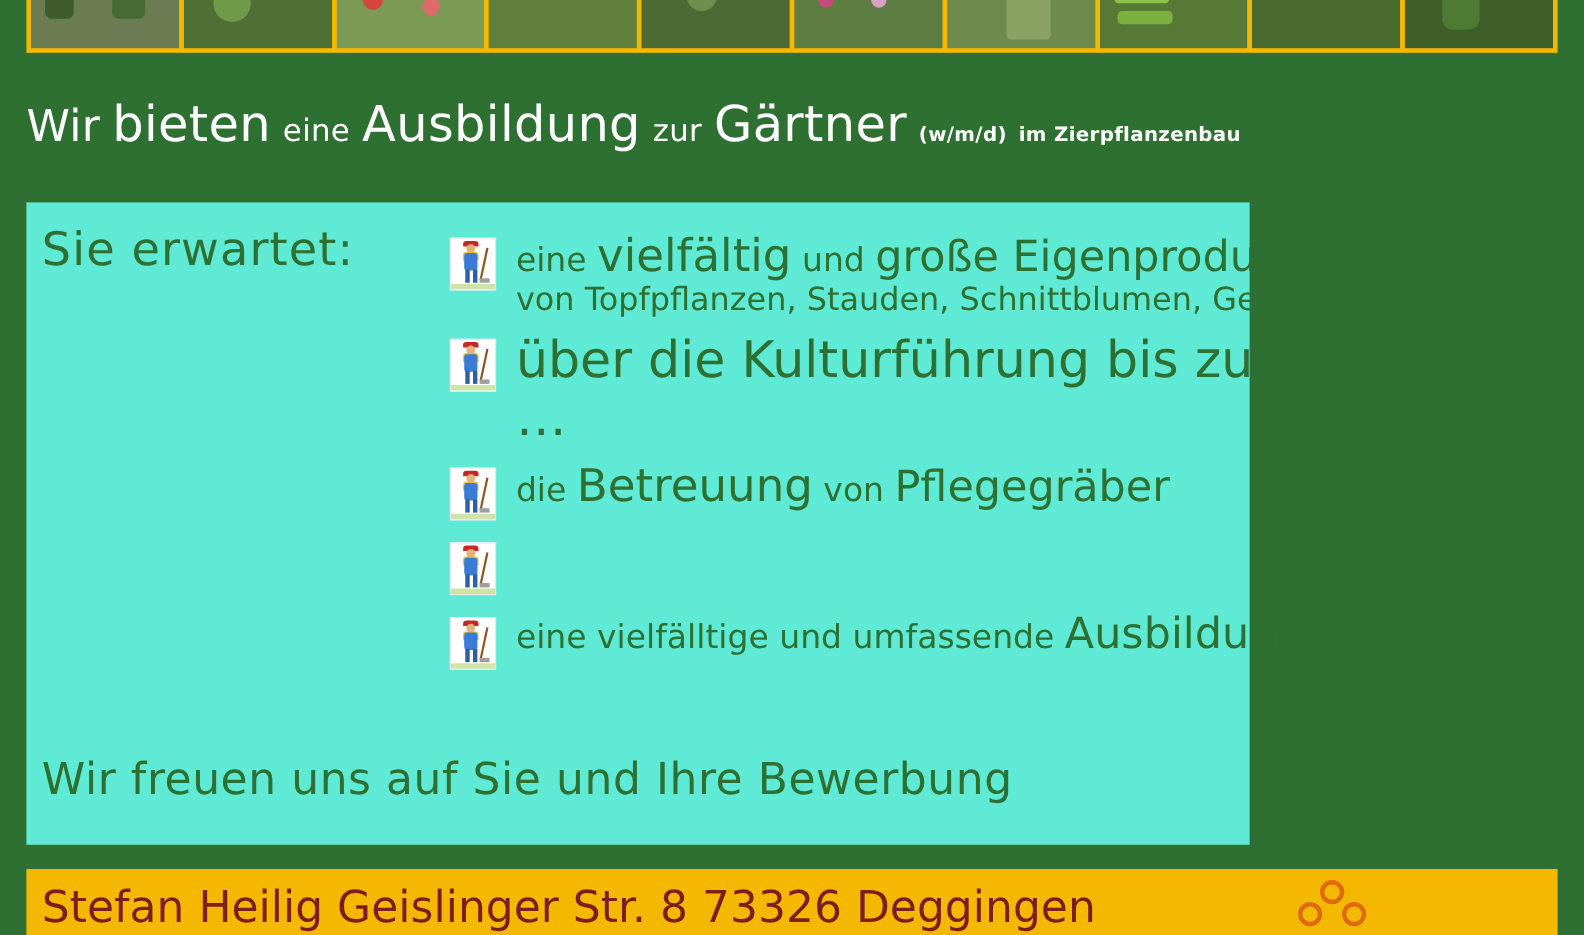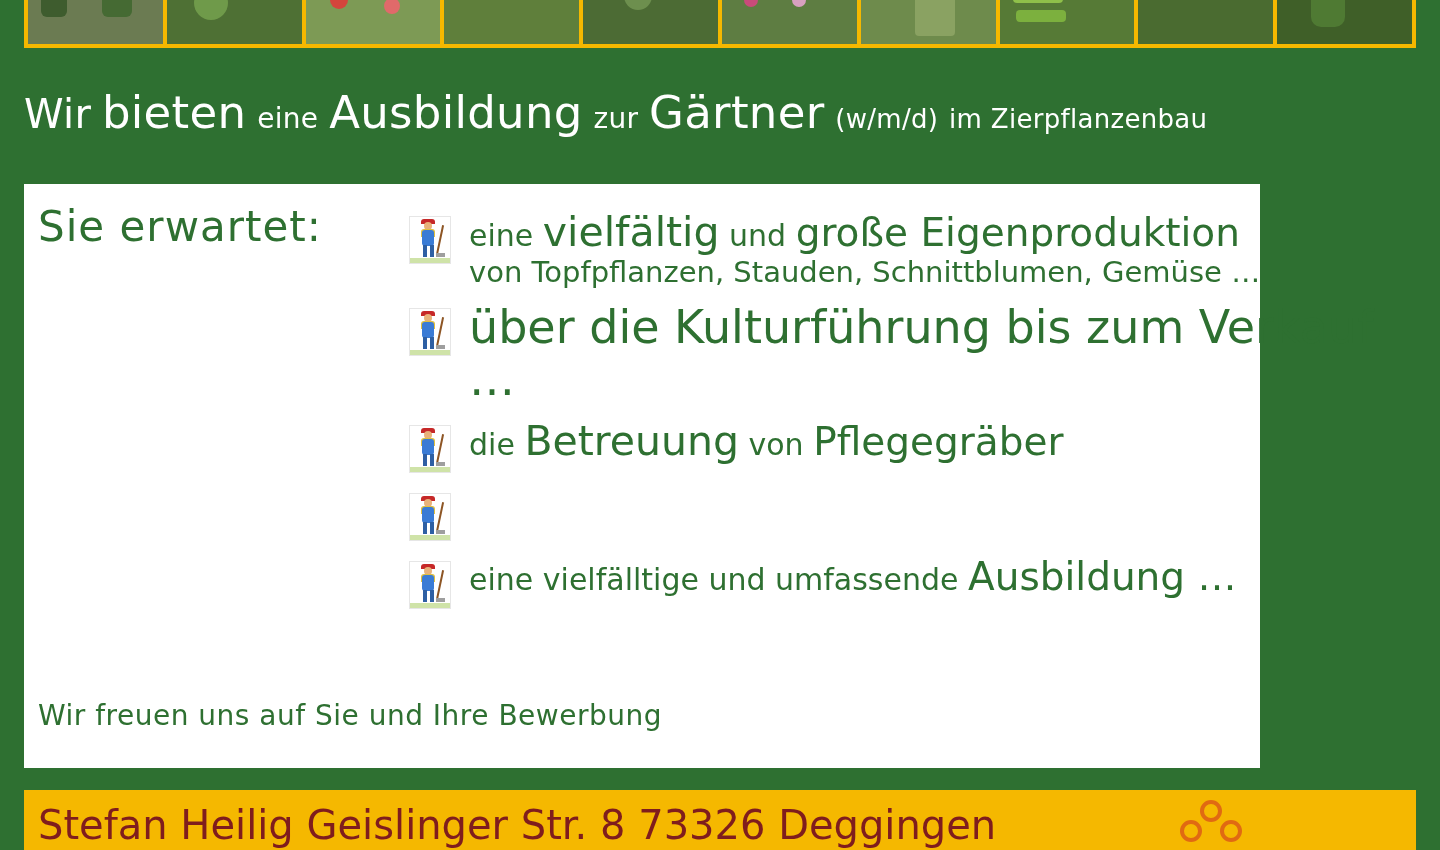--- a/index.html
+++ b/index.html
@@ -66,31 +66,32 @@
   .headline .big {
     font-size: 45px;
   }
   .headline .mid {
     font-size: 40px;
   }
   .headline .small {
     font-size: 28px;
   }
   .headline .tiny {
-    font-size: 26px;
+    font-size: 18px;
+    font-weight: bold;
   }
 
   
   .panel {
     position: absolute;
     left: 24px;
     top: 184px;
-    width: 1236px;
+    width: 1112px;
     height: 584px;
-    background: #ffffff;
+    background: #5eead4;
     box-sizing: border-box;
   }
   .panel-title {
     position: absolute;
     left: 14px;
     top: 18px;
     font-size: 42px;
     color: #2e7031;
     letter-spacing: 1px;
   }
@@ -125,21 +126,21 @@
   .bullet .l2 { font-size: 29px; display: block; }
   .bullet .l1 .xl { font-size: 39px; }
   .bullet .l1 .lg { font-size: 41px; }
   .bullet .l1 .sm { font-size: 30px; }
   .bullet .l2 .lg { font-size: 46px; }
 
   .closing {
     position: absolute;
     left: 14px;
     bottom: 36px;
-    font-size: 28px;
+    font-size: 40px;
     color: #2e7031;
     letter-spacing: 0.5px;
   }
 
   
   .footer {
     position: absolute;
     left: 24px;
     top: 790px;
     width: 1392px;

